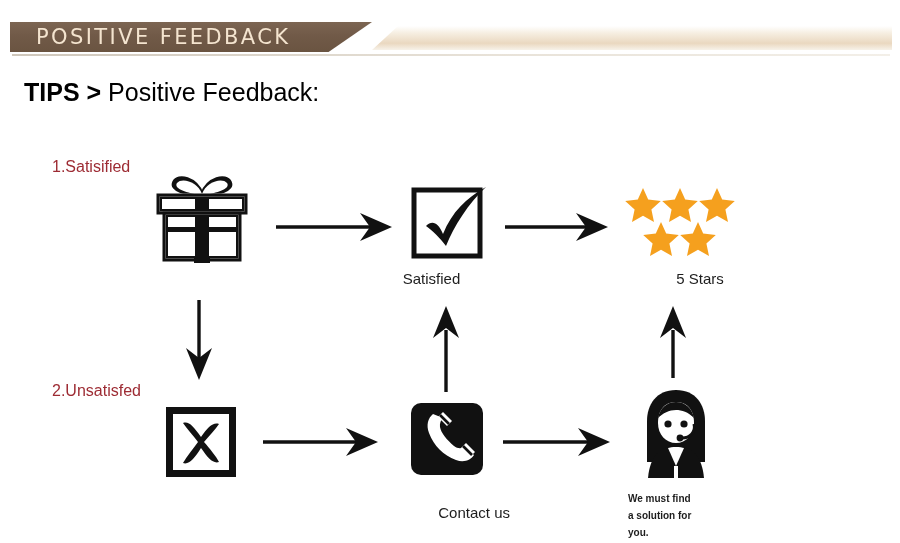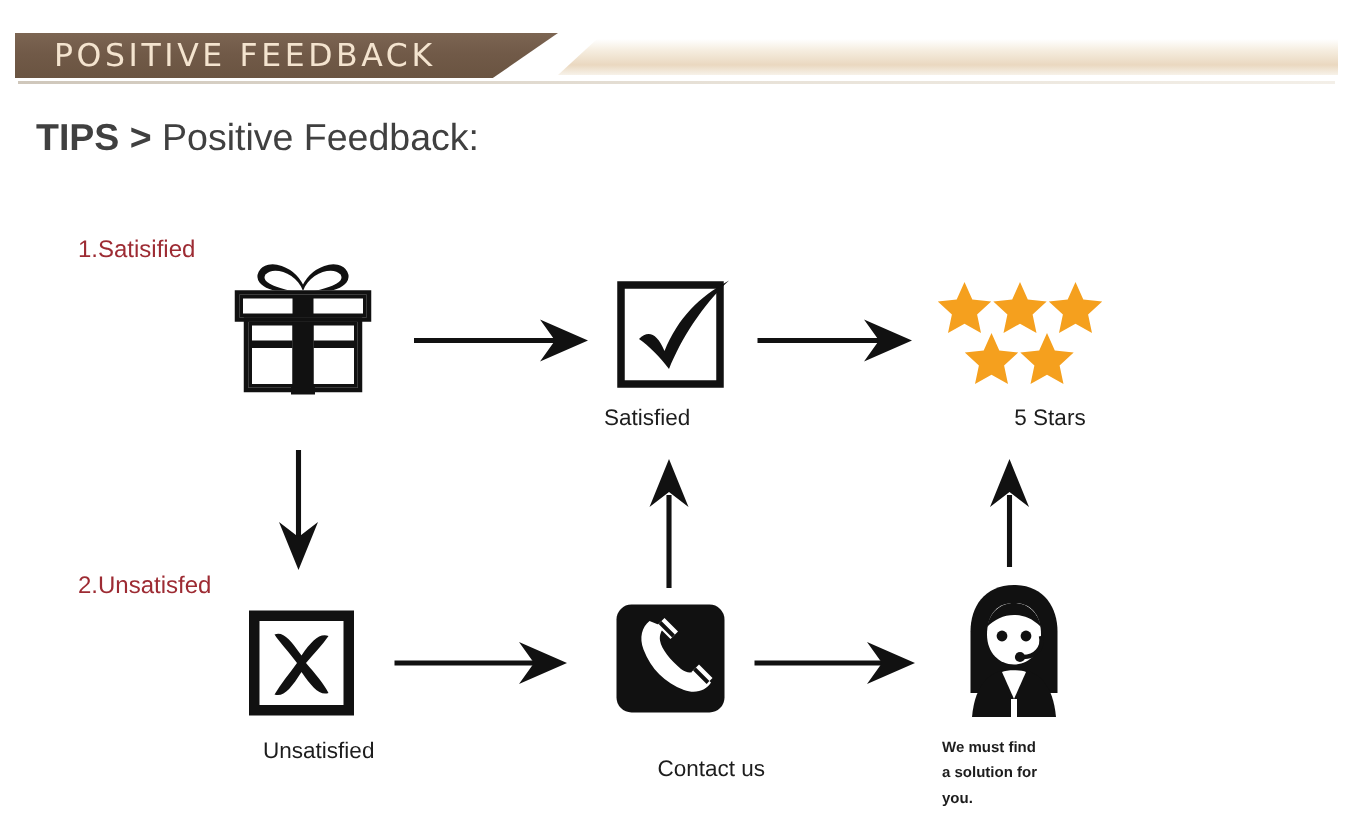--- a/index.html
+++ b/index.html
@@ -64,21 +64,21 @@
     height: 2px;
     background: linear-gradient(to right, #cfc7bb 0%, #e8e2d8 55%, #f3efe8 100%);
   }
 
   
   #tips-heading {
     position: absolute;
     left: 24px;
     top: 78px;
     font-size: 25px;
-    color: #404040;
+    color: #000000;
     white-space: nowrap;
   }
   #tips-heading .strong {
     font-weight: bold;
   }
   #tips-heading .regular {
     font-weight: normal;
   }
 
   
@@ -183,21 +183,20 @@
   </div>
   <div class="step-label" style="left:640px; top:270px; width:120px;">5 Stars</div>
 
   <div class="node" style="left:163px; top:404px;">
     <svg width="76" height="76" viewBox="0 0 76 76">
       <rect x="3" y="3" width="70" height="70" fill="#111"></rect>
       <rect x="10" y="10" width="56" height="56" fill="#fff"></rect>
       <path d="M20 19 C 26 17, 30 22, 38 33 C 45 23, 50 18, 56 20 C 52 26, 46 32, 41 38 C 47 45, 53 52, 56 58 C 50 60, 45 54, 38 44 C 31 55, 26 61, 20 59 C 24 52, 30 45, 35 38 C 30 31, 24 25, 20 19 Z" fill="#111"></path>
     </svg>
   </div>
-  <div class="step-label" style="left:140px; top:492px; width:145px;">Unsatisfied</div>
 
   <div class="node" style="left:410px; top:402px;">
     <svg width="74" height="74" viewBox="0 0 74 74">
       <rect x="1" y="1" width="72" height="72" rx="10" ry="10" fill="#111"></rect>
       <path d="M23 12 C 18 16, 16 23, 19 31 C 24 44, 33 53, 46 58 C 54 61, 61 58, 64 53 L 55 44 C 52 47, 48 47, 44 44 C 37 38, 31 31, 30 25 C 29.5 21, 31 18, 33 16 Z" fill="#fff"></path>
       <path d="M33 10 L 42 19 L 37 24 L 28 15 Z" fill="#fff"></path>
       <path d="M56 41 L 65 50 L 60 55 L 51 46 Z" fill="#fff"></path>
       <path d="M30 13 L 39 22" stroke="#111" stroke-width="2.6"></path>
       <path d="M53 44 L 62 53" stroke="#111" stroke-width="2.6"></path>
     </svg>

